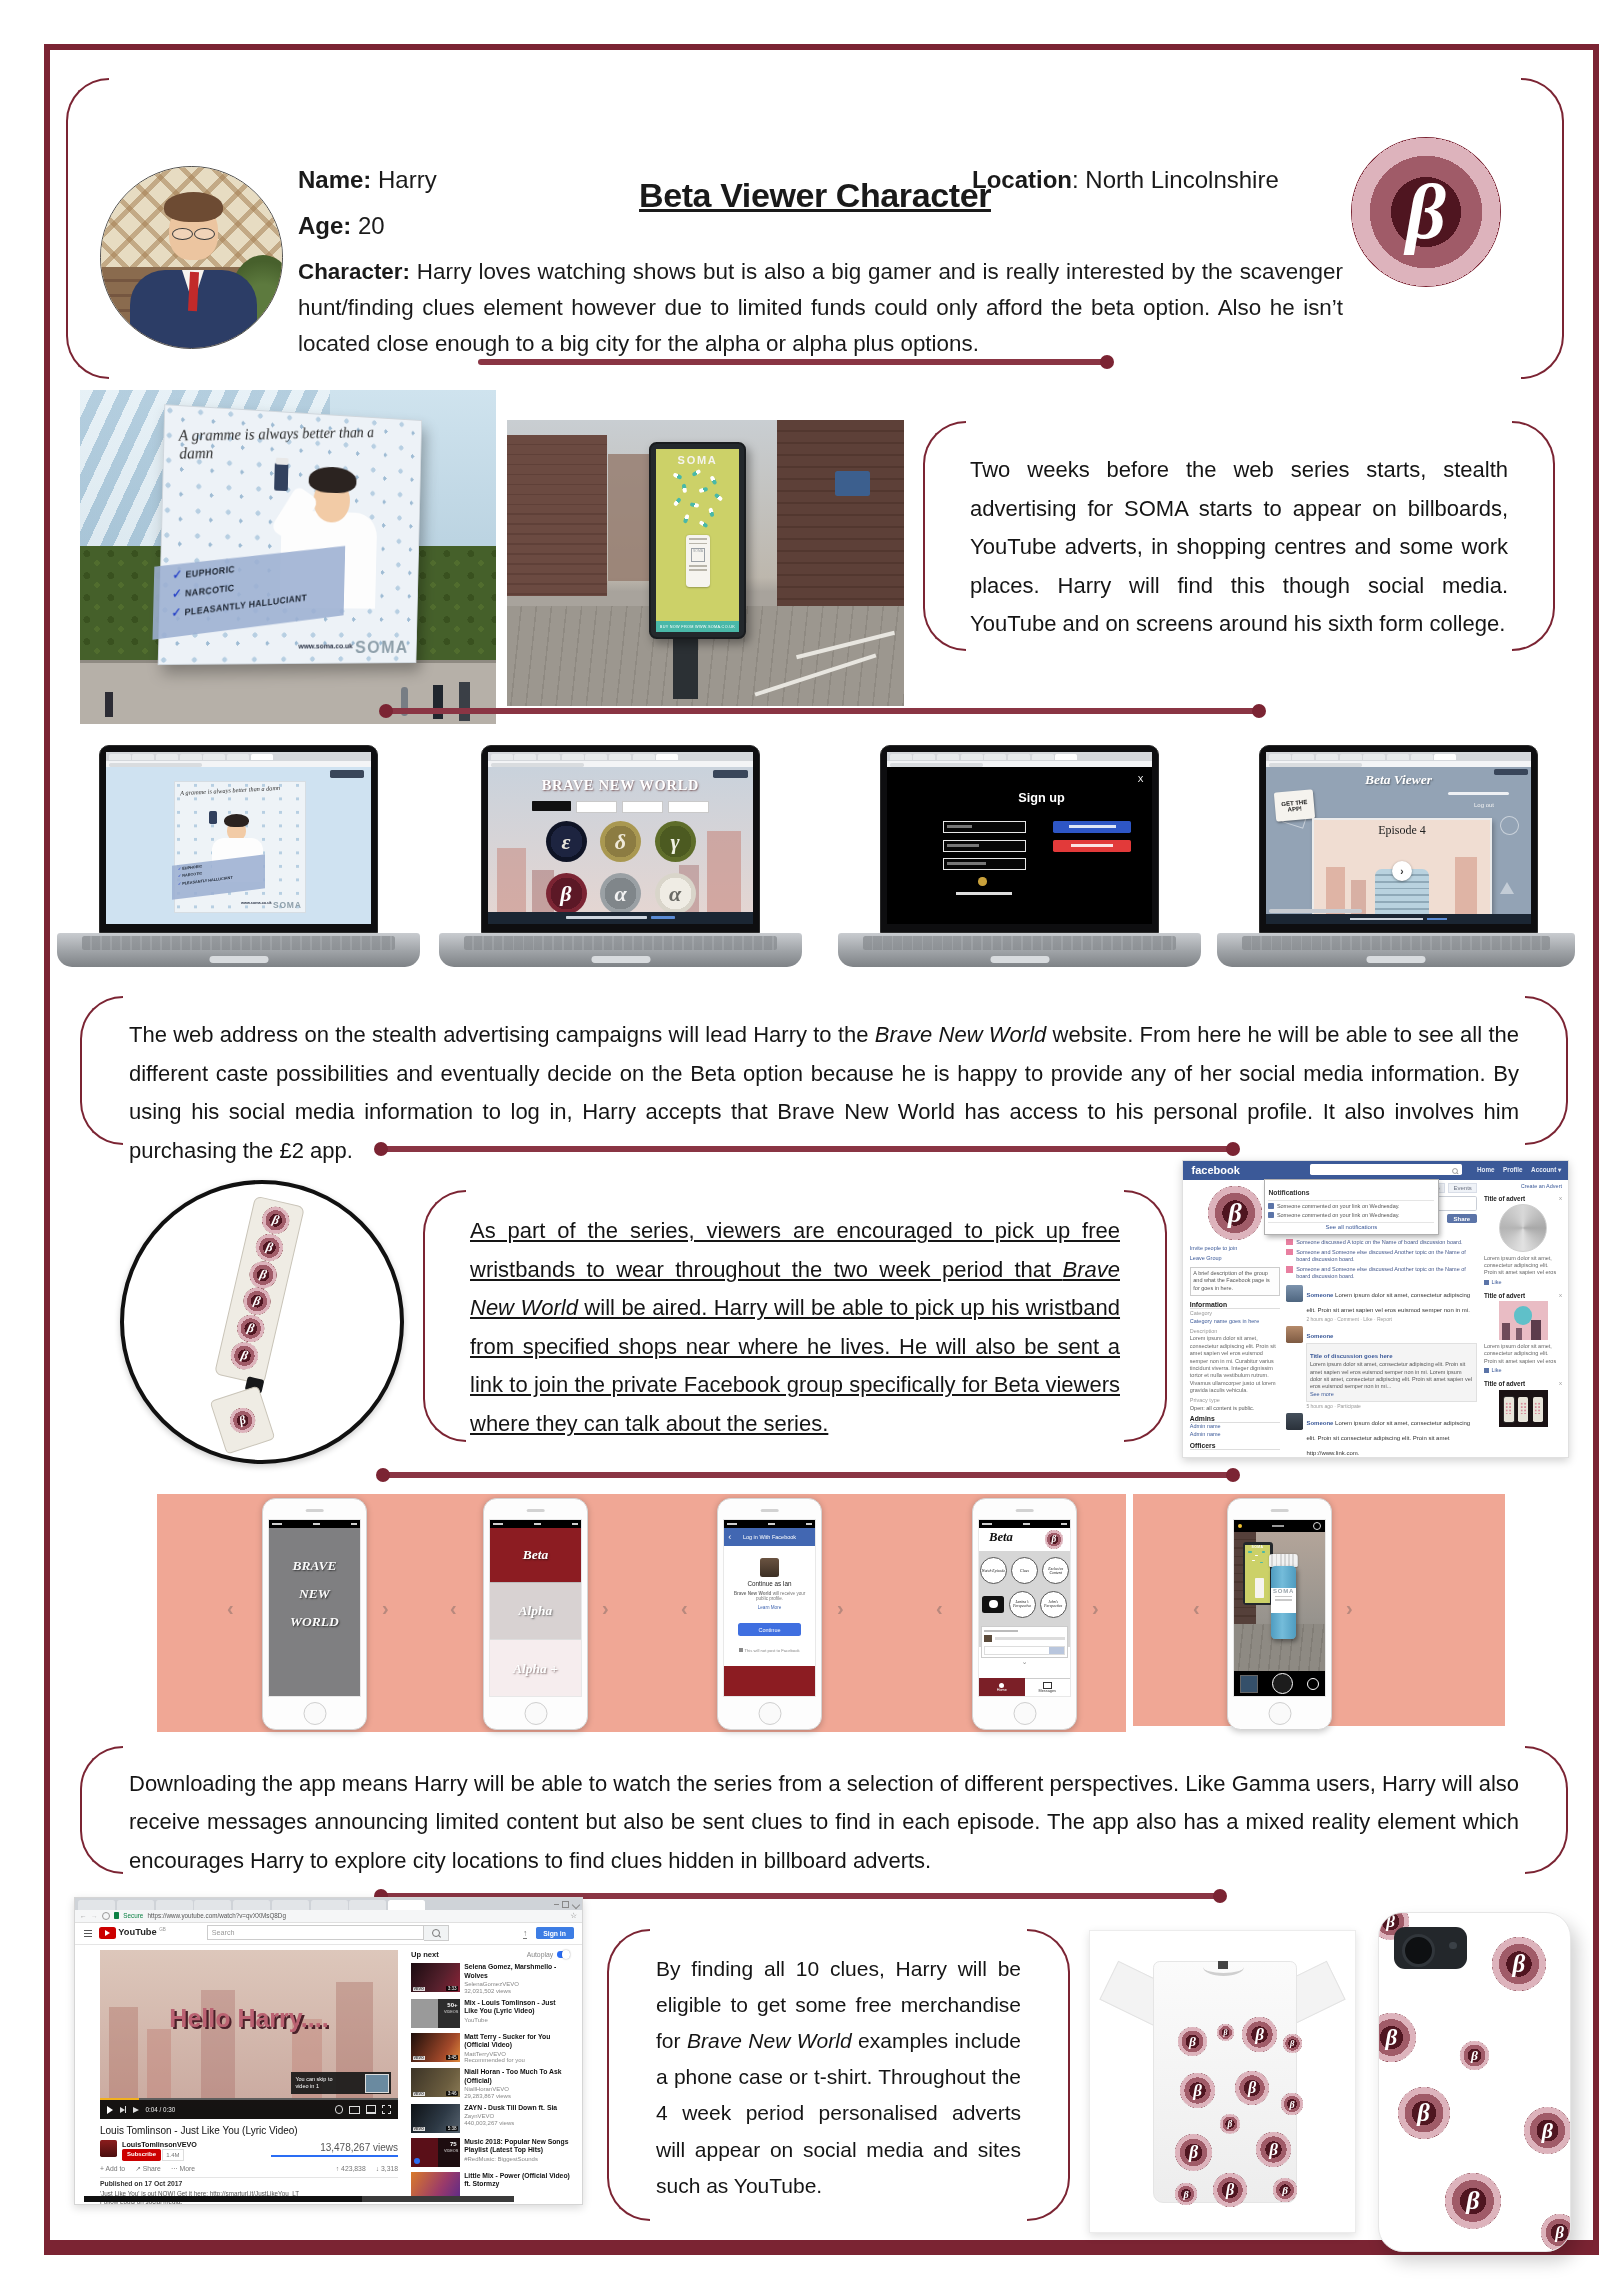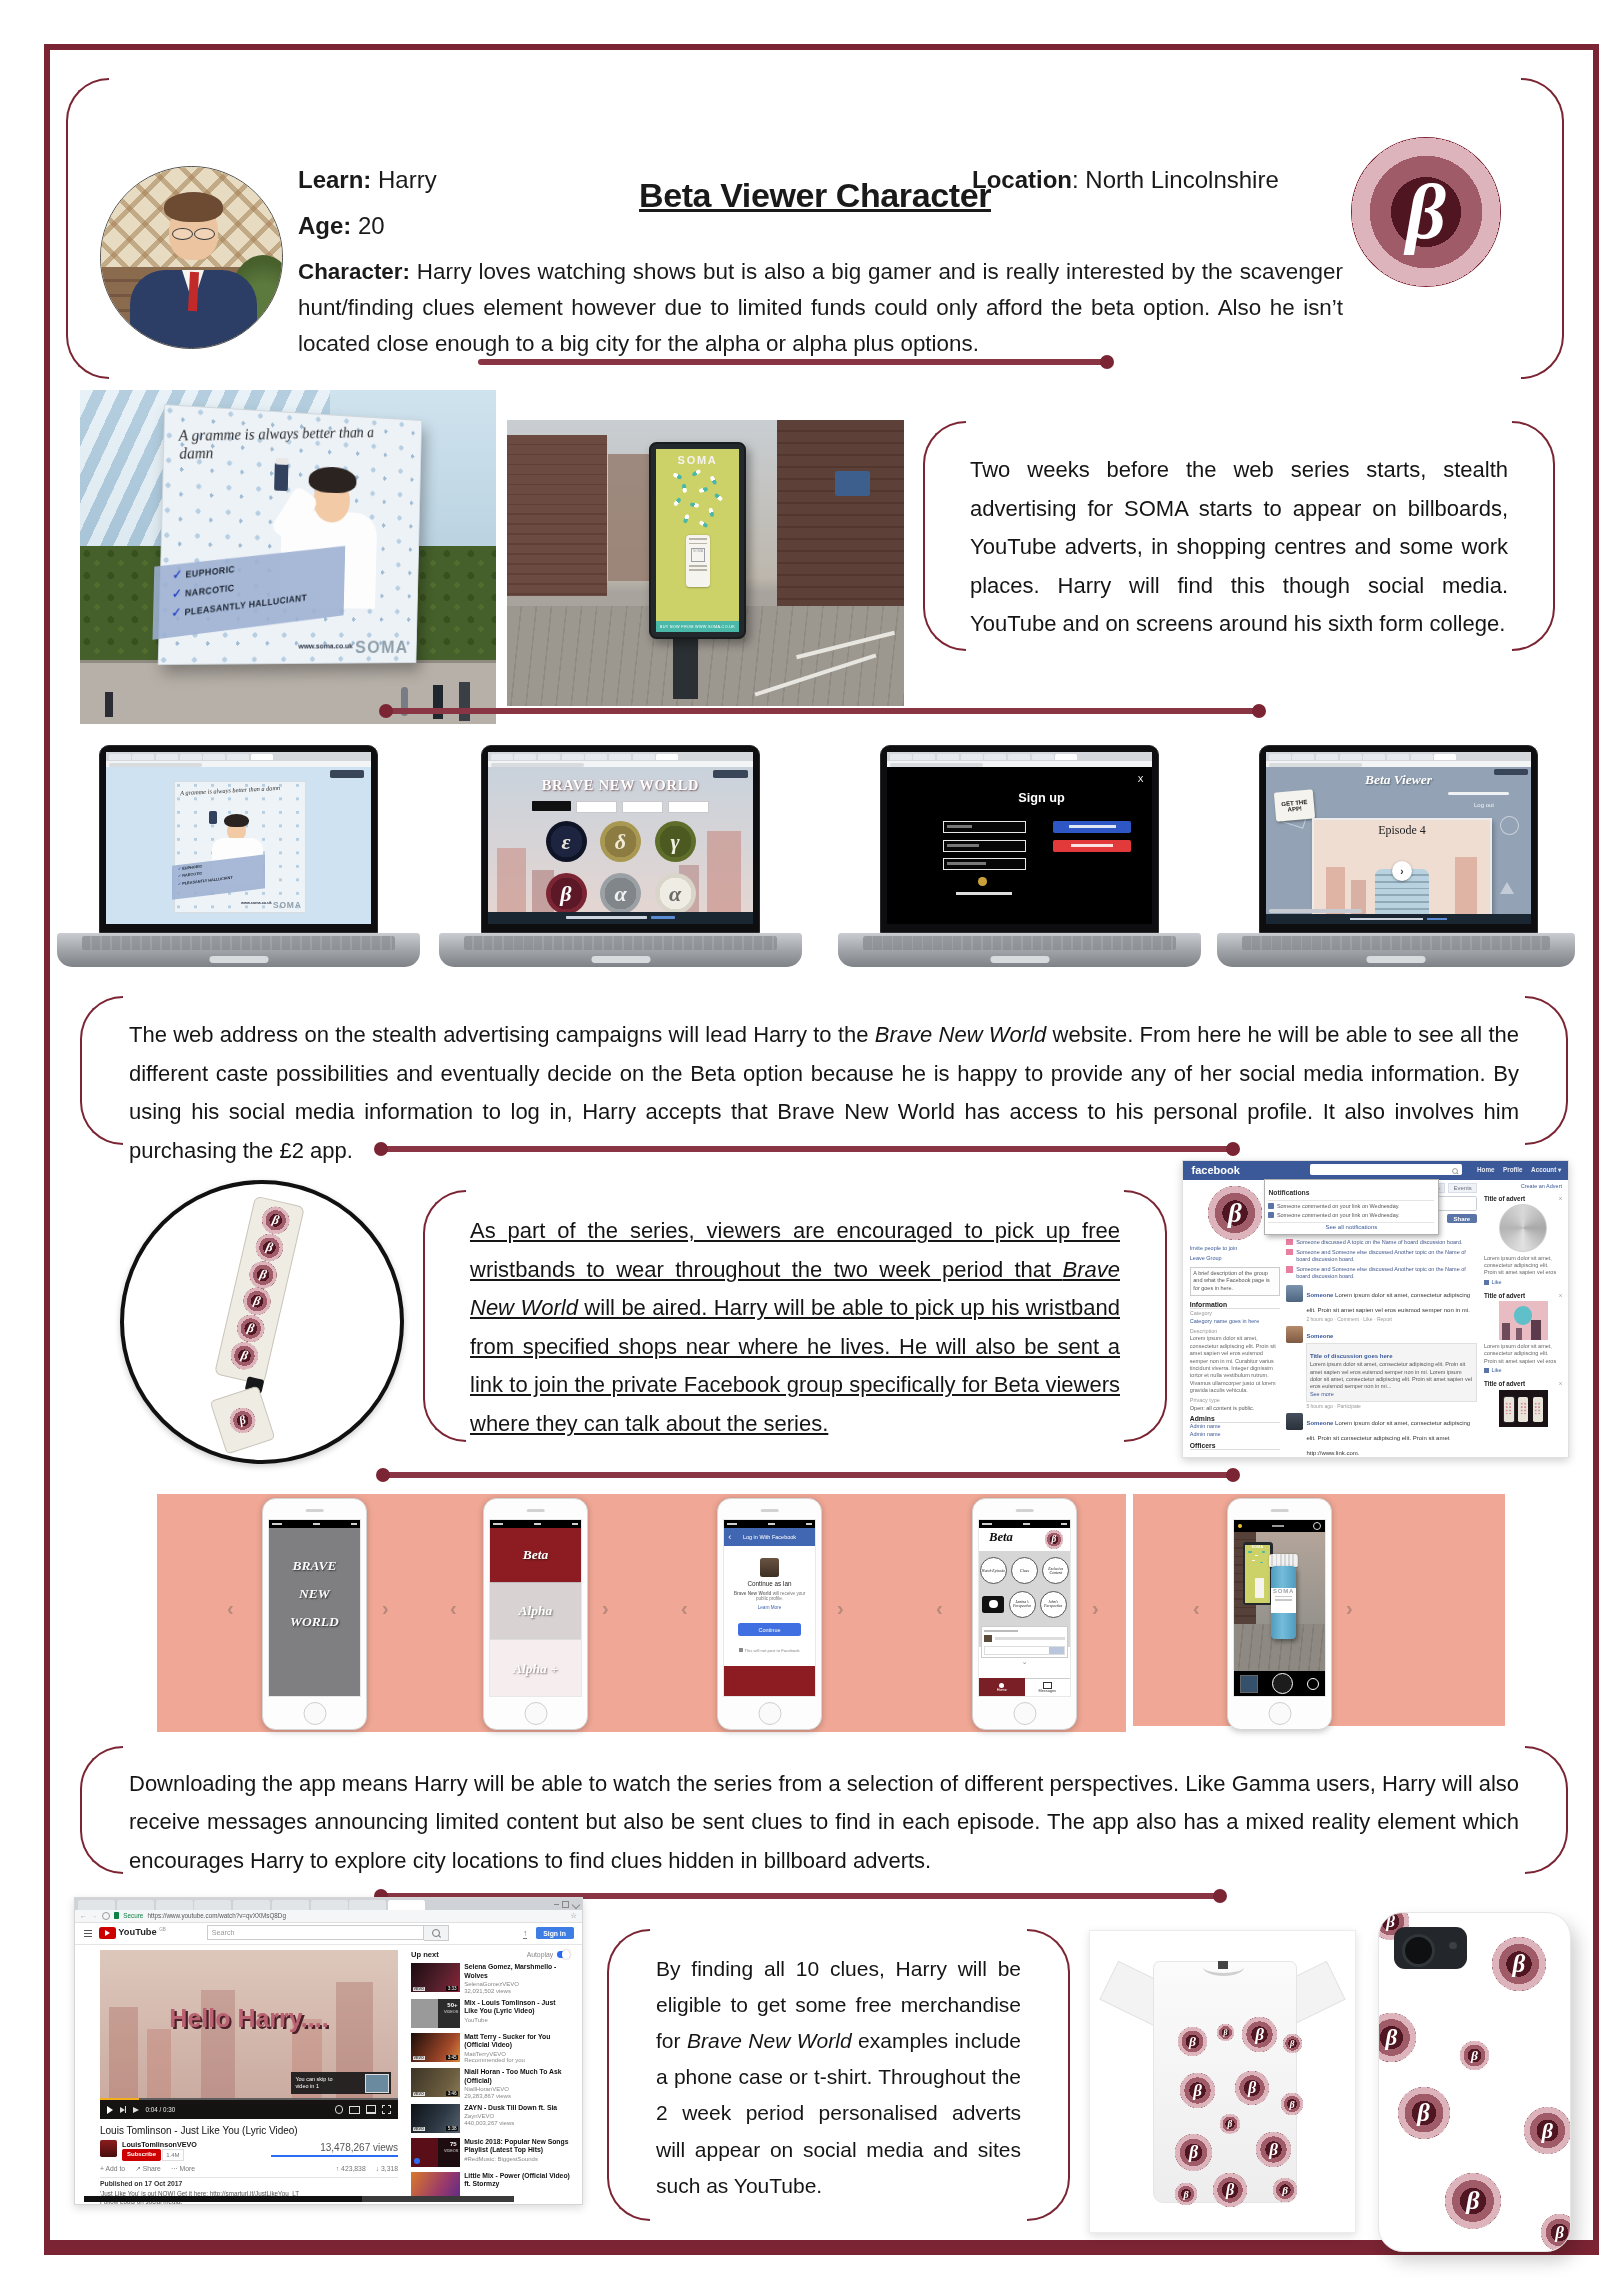--- a/index.html
+++ b/index.html
@@ -95,21 +95,21 @@
       <div class="abs" style="left:29px;bottom:0;width:127px;height:78px;background:#2c3d66;border-radius:35px 35px 0 0;"></div>
       <div class="abs" style="left:81px;bottom:44px;width:22px;height:34px;background:#f6f4ef;clip-path:polygon(0 0,100% 0,50% 100%);"></div>
       <div class="abs" style="left:88px;bottom:37px;width:9.3px;height:39px;background:#c22a2a;transform:rotate(3deg);"></div>
       <div class="abs" style="left:68px;top:37px;width:49px;height:56px;background:#ecc5a0;border-radius:46% 46% 42% 42%;"></div>
       <div class="abs" style="left:63px;top:25px;width:59px;height:30px;background:#6d4b33;border-radius:50% 50% 42% 42%;"></div>
       <div class="abs" style="left:71px;top:61px;width:18.6px;height:10px;border:1.7px solid #3a3a3a;border-radius:50%;background:rgba(255,255,255,.25);"></div>
       <div class="abs" style="left:93px;top:61px;width:18.6px;height:10px;border:1.7px solid #3a3a3a;border-radius:50%;background:rgba(255,255,255,.25);"></div>
     </div>
 
     <div class="abs" style="left:232px;top:88px;font-size:24px;">
-      <b>Learn:</b><span> Harry</span>
+      <b>Name:</b><span> Harry</span>
     </div>
     <div class="abs" style="left:906px;top:88px;font-size:24px;">
       <b>Location</b><span>: North Lincolnshire</span>
     </div>
     <div class="abs" style="left:232px;top:134px;font-size:24px;">
       <b>Age:</b><span> 20</span>
     </div>
     <div class="abs" style="left:232px;top:176px;width:1045px;font-size:22.4px;line-height:1.6;text-align:justify;">
       <b>Character:</b><span> Harry loves watching shows but is also a big gamer and is really interested by the scavenger hunt/finding clues element however due to limited funds could only afford the beta option. Also he isn’t located close enough to a big city for the alpha or alpha plus options.</span>
     </div>
@@ -892,21 +892,21 @@
             <div class="ytit">Little Mix - Power (Official Video) ft. Stormzy</div>
           </div>
       </div>
     </div>
     <div class="abs" style="left:8.5px;bottom:2.5px;width:279px;height:6px;background:#111;"></div>
     <div class="abs" style="left:287px;bottom:2.5px;width:152px;height:6px;background:#3a3a3a;"></div>
   </div>
 
   <div class="pbox" style="left:607px;top:1929px;width:463px;height:292px;">
     <div class="ptext abs" style="left:49px;right:49px;top:22px;font-size:21px;line-height:1.72;">
-      <span>By finding all 10 clues, Harry will be eligible to get some free merchandise for </span><i>Brave New World</i><span>  examples include a phone case or t-shirt. Throughout the 2 week period personalised adverts will appear on social media and sites such as YouTube.</span>
+      <span>By finding all 10 clues, Harry will be eligible to get some free merchandise for </span><i>Brave New World</i><span>  examples include a phone case or t-shirt. Throughout the 4 week period personalised adverts will appear on social media and sites such as YouTube.</span>
     </div>
   </div>
 
   <div class="abs" style="left:1089px;top:1930px;width:265px;height:301px;background:#fff;border:0.8px solid #ececec;box-shadow:0 2.5px 8.5px rgba(0,0,0,.12);overflow:hidden;">
     <div class="abs" style="left:15px;top:44px;width:73px;height:41px;background:#f3f3f3;border:0.8px solid #e2e2e2;transform:rotate(26deg);"></div>
     <div class="abs" style="right:15px;top:44px;width:73px;height:41px;background:#f3f3f3;border:0.8px solid #e2e2e2;transform:rotate(-26deg);"></div>
     <div class="abs" style="left:63px;top:30px;width:142px;height:240px;background:linear-gradient(#fbfbfb,#ededed);border:0.8px solid #e5e5e5;border-radius:6.8px 6.8px 10px 10px;"></div>
     <div class="abs" style="left:113px;top:27px;width:41px;height:15px;border-bottom:3.4px solid #cfcfcf;border-radius:50%;"></div>
     <div class="abs" style="left:128px;top:30px;width:10px;height:7.6px;background:#444;"></div>
     <div class="bb" style="left:88px;top:96px;width:29px;height:29px;font-size:13.5px;">β</div>

